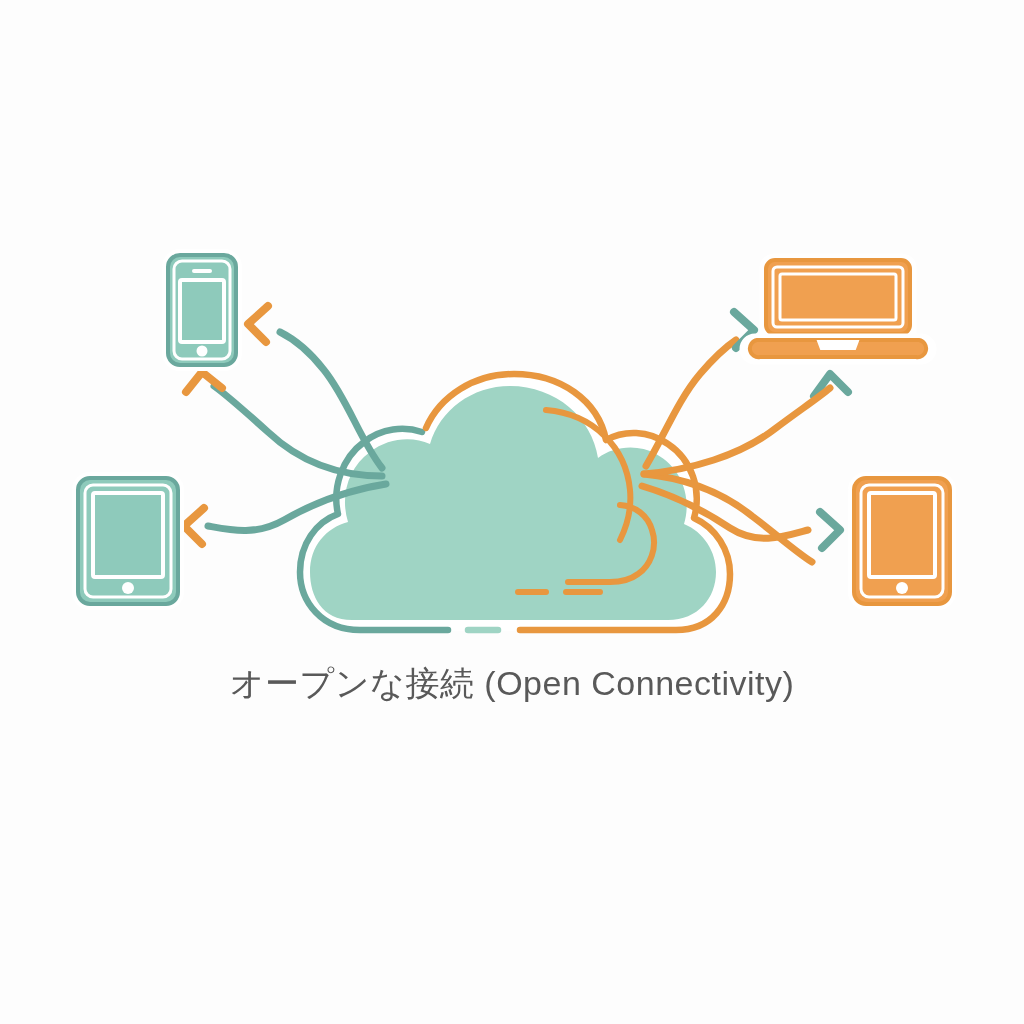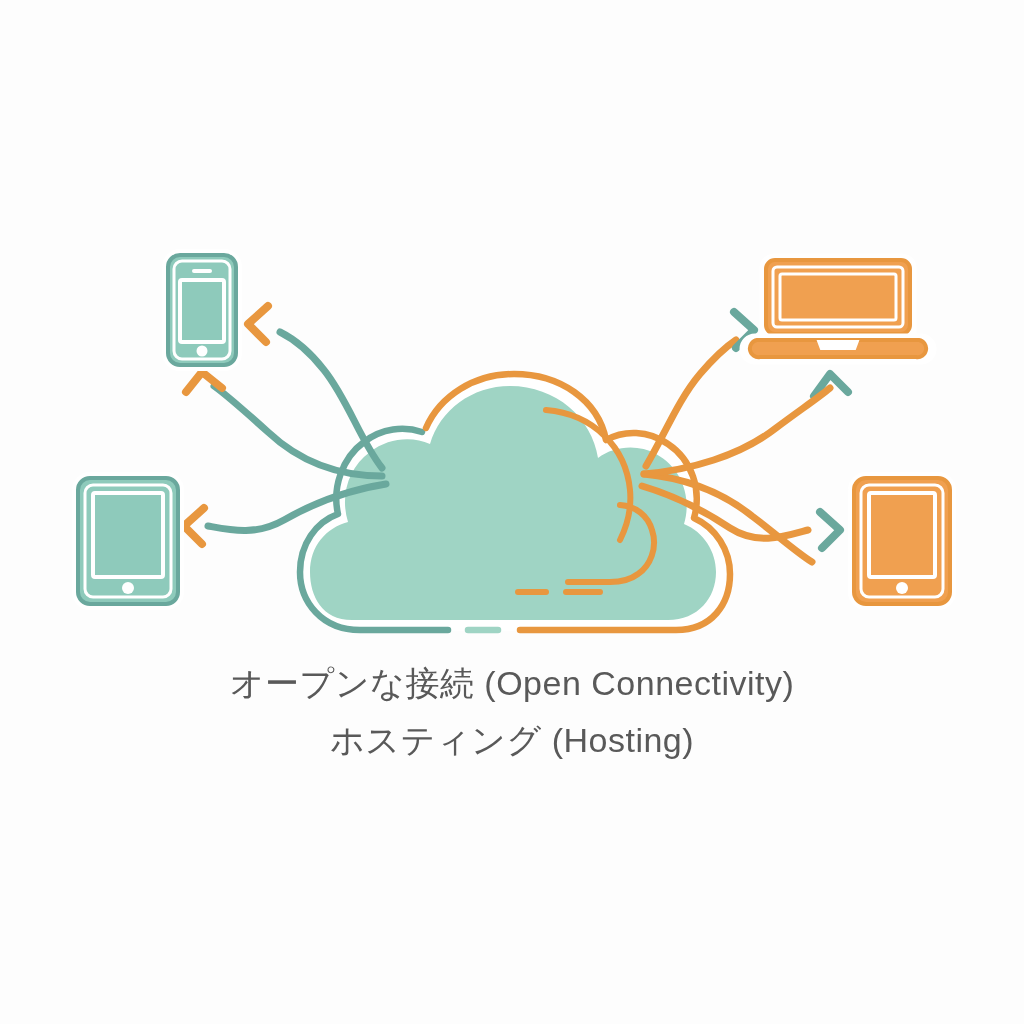--- a/index.html
+++ b/index.html
@@ -185,16 +185,15 @@
       <rect x="854" y="478" width="96" height="126" rx="12" ry="12" fill="#f0a050" stroke="#e8973f" stroke-width="4"></rect>
       <rect x="861" y="485" width="82" height="112" rx="8" ry="8" fill="none" stroke="#ffffff" stroke-width="3"></rect>
       <rect x="869" y="493" width="66" height="84" rx="2" ry="2" fill="#f0a050" stroke="#ffffff" stroke-width="4"></rect>
       <circle cx="902" cy="588" r="6" fill="#ffffff"></circle>
     </g>
 
   </svg>
 
   <div class="caption-block">
     <span class="caption-line">オープンな接続 (Open Connectivity)</span>
-    <span class="caption-line">ホスティング (Hosting)</span>
   </div>
 
 </div>
 
 </body></html>

